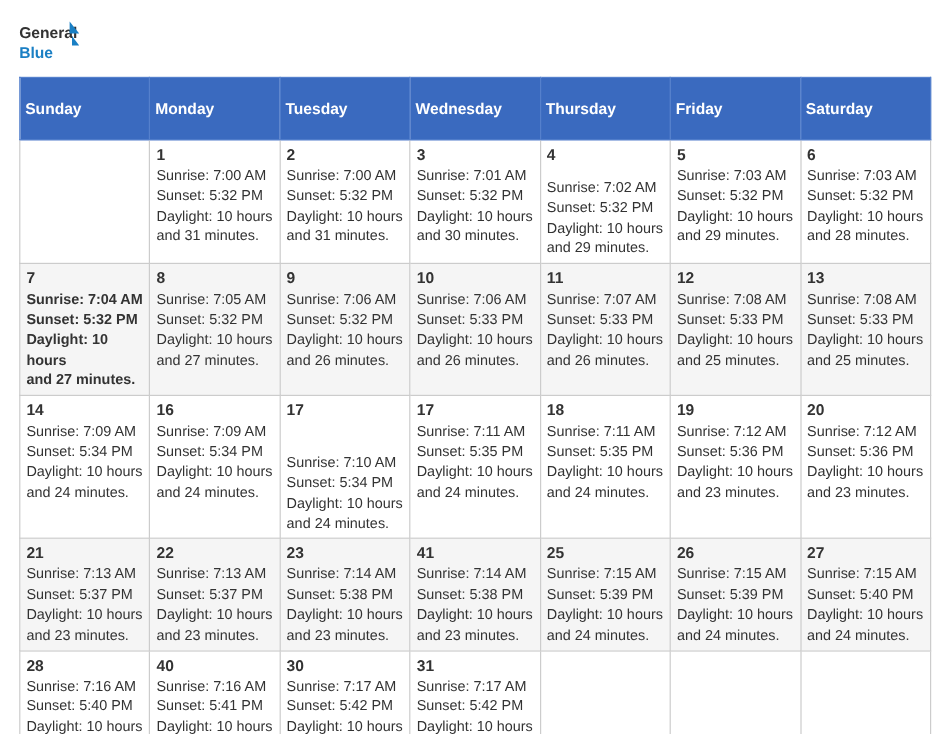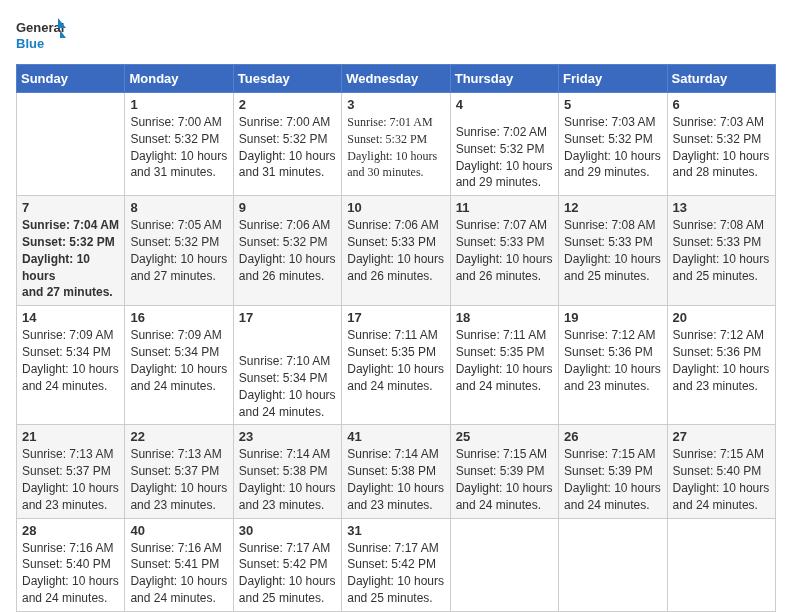--- a/index.html
+++ b/index.html
@@ -36,21 +36,21 @@
     .calendar-table {
       width: 100%;
       border-collapse: collapse;
       border: 1px solid #ccc;
     }
     .calendar-table th {
       background: #3a6abf;
       color: #fff;
       font-size: 13px;
       font-weight: bold;
-      padding: 6px 4px;
+      padding: 18px 4px;
       text-align: left;
       border: 1px solid #5580cc;
     }
     .calendar-table td {
       vertical-align: top;
       border: 1px solid #ccc;
       padding: 4px 5px;
       width: 108px;
       min-height: 80px;
       font-size: 10.5px;
@@ -117,21 +117,21 @@
         </td>
         <td>
           <span class="day-number">2</span>
           <div class="day-info" style="white-space: pre-line;">Sunrise: 7:00 AM
 Sunset: 5:32 PM
 Daylight: 10 hours
 and 31 minutes.</div>
         </td>
         <td>
           <span class="day-number">3</span>
-          <div class="day-info" style="white-space: pre-line; font-family: Liberation Serif, serif;">Sunrise: 7:01 AM
+          <div class="day-info" style="white-space: pre-line;">Sunrise: 7:01 AM
 Sunset: 5:32 PM
 Daylight: 10 hours
 and 30 minutes.</div>
         </td>
         <td>
           <span class="day-number">4</span>
           <div class="day-info" style="white-space: pre-line; margin-top: 12px;">Sunrise: 7:02 AM
 Sunset: 5:32 PM
 Daylight: 10 hours
 and 29 minutes.</div>

